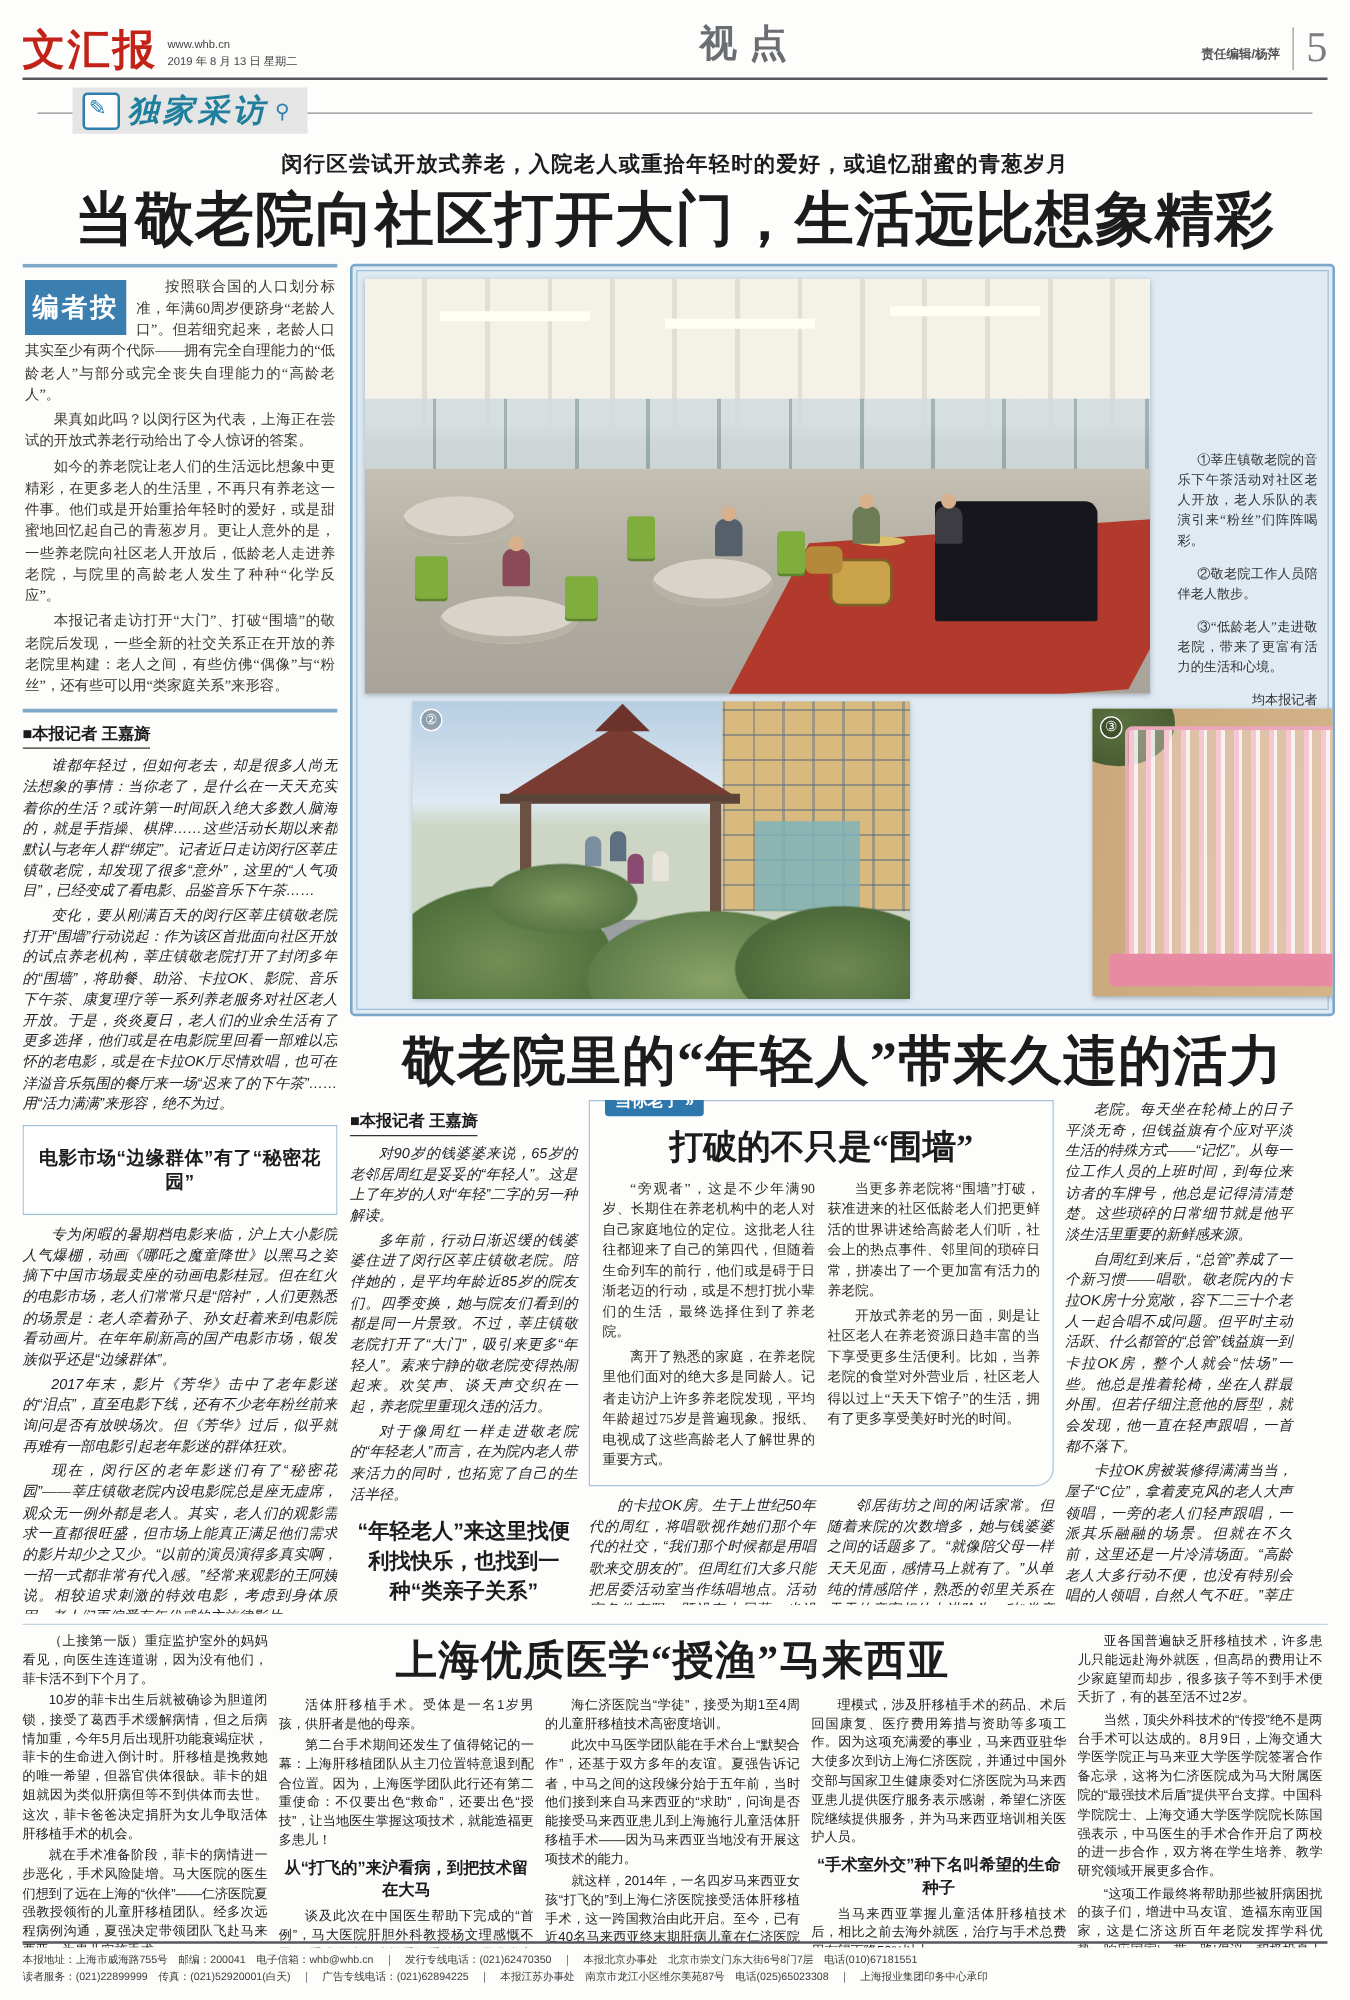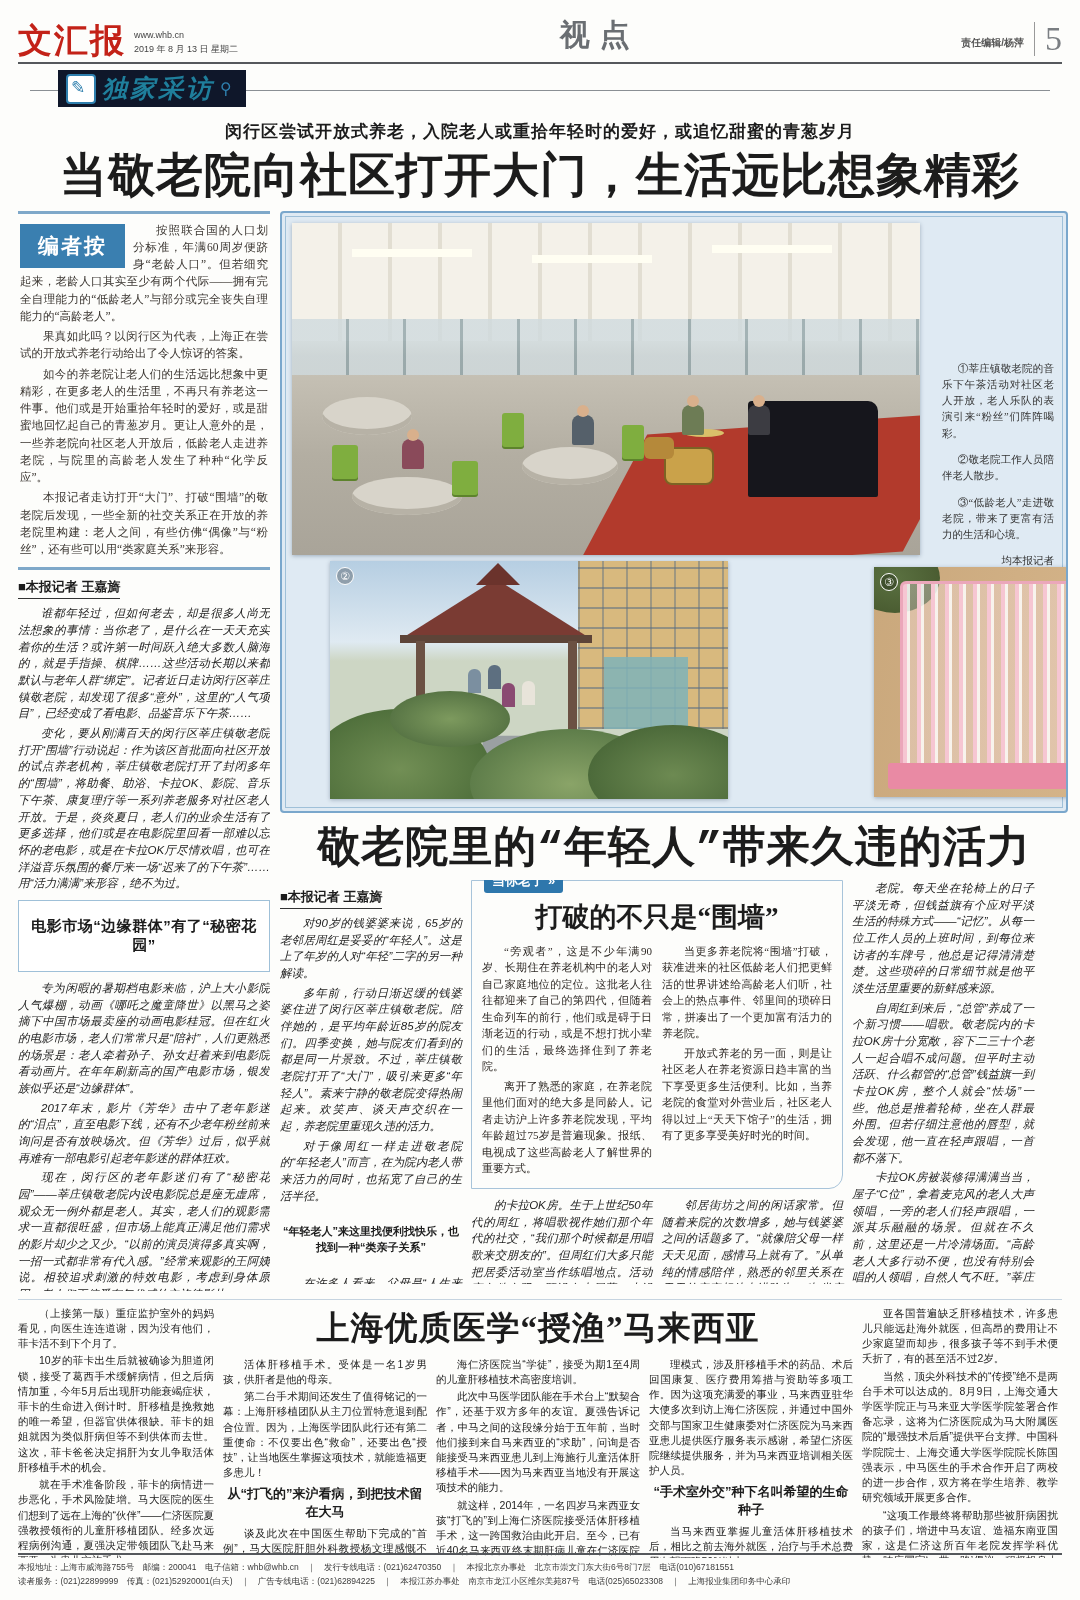--- a/index.html
+++ b/index.html
@@ -1,44 +1,44 @@
 <!DOCTYPE html>
 <html><head>
 <meta charset="utf-8">
 <style>
   html,body{margin:0;padding:0;background:#e8e8e4;}
   body{width:1080px;height:1600px;overflow:hidden;font-family:"Liberation Sans","DejaVu Sans",sans-serif;color:#1c1c1c;position:relative;background:#fdfdfb;}
-  .serif{font-family:Liberation Mono, monospace;}
+  .serif{font-family:Liberation Serif, serif;}
   
   .hdr{height:52px;margin:6px 18px 0;display:flex;align-items:flex-end;justify-content:space-between;border-bottom:2px solid #55585c;padding-bottom:4px;}
   .hdr-left{display:flex;align-items:flex-end;gap:8px;}
   .logo{color:#c32218;font-size:34px;font-weight:900;letter-spacing:2px;font-family:"Liberation Serif","DejaVu Serif",serif;line-height:1;}
   .hdr-info{font-size:9px;color:#444;line-height:1.5;padding-bottom:2px;}
   .hdr-sec{font-size:30px;color:#6a6e72;letter-spacing:10px;font-weight:600;padding-bottom:2px;text-align:right;}
   .hdr-right{display:flex;align-items:flex-end;gap:10px;padding-bottom:2px;}
   .hdr-ed{font-size:10px;color:#555;padding-bottom:6px;font-weight:bold;}
   .hdr-pg{font-size:34px;color:#7a7e82;border-left:1px solid #999;padding-left:10px;line-height:1;font-family:"Liberation Serif","DejaVu Serif",serif;}
   
   .badge-row{position:relative;height:44px;margin:4px 30px 0;}
   .badge-row .rule{position:absolute;left:0;right:0;top:22px;border-top:1px solid #8a8f94;}
-  .badge{position:absolute;left:28px;top:2px;background:#0f172a;padding:2px 14px 2px 8px;display:flex;align-items:center;gap:6px;}
+  .badge{position:absolute;left:28px;top:2px;background:#e5e5e5;padding:2px 14px 2px 8px;display:flex;align-items:center;gap:6px;}
   .badge-pen{width:26px;height:26px;border:2px solid #2e7fae;border-radius:4px;position:relative;background:#fff;}
   .badge-pen:after{content:"✎";position:absolute;left:3px;top:1px;font-size:17px;color:#2e7fae;}
   .badge-txt{font-size:25px;color:#1f7f9c;font-weight:700;font-style:italic;font-family:"Liberation Serif","DejaVu Serif",serif;letter-spacing:3px;}
   .badge-pin{color:#2e7fae;font-size:16px;}
   
   .kicker{text-align:center;font-size:17px;font-weight:700;margin-top:8px;letter-spacing:1px;}
   .headline{text-align:center;font-size:47px;font-weight:900;letter-spacing:1px;margin:6px 0 10px;line-height:1.1;}
   
   .main{display:flex;gap:10px;margin:0 18px;}
   .left-col{width:252px;height:1080px;overflow:hidden;flex:none;}
   .right-area{width:788px;flex:none;}
   
   .ednote{border-top:3px solid #7fa8c9;border-bottom:3px solid #7fa8c9;padding:8px 2px 6px;}
-  .edlabel{float:left;background:#3a7fb0;color:#fff;font-size:21px;font-weight:900;padding:8px 18px;margin:2px 8px 4px 0;letter-spacing:2px;}
+  .edlabel{float:left;background:#3a7fb0;color:#fff;font-size:21px;font-weight:900;padding:8px 6px;margin:2px 8px 4px 0;letter-spacing:2px;}
   .ed-p{font-size:11.5px;line-height:1.5;text-align:justify;text-indent:2em;margin:0 0 3px;color:#3a3530;font-family:"Liberation Serif","DejaVu Serif",serif;}
   .byline{font-size:13px;font-weight:700;margin:8px 0 6px;border-bottom:1px solid #333;display:inline-block;padding-bottom:2px;}
   .para{font-size:11.5px;line-height:1.45;text-align:justify;text-indent:2em;margin:0 0 3px;color:#222;font-style:italic;}
   .subhead-box{border:1px solid #9fc0d8;background:#fff;text-align:center;font-weight:900;font-size:15px;padding:16px 4px;margin:8px 0;letter-spacing:0.5px;}
   
   .photo-panel{position:relative;height:598px;background:#dfeaf3;border:2px solid #7aa7cc;box-shadow:inset 0 0 0 3px #dfeaf3, inset 0 0 0 4px #9fc0d8;border-radius:4px;overflow:hidden;}
   .ph{position:absolute;overflow:hidden;box-shadow:0 1px 4px rgba(40,60,90,.35);}
   .num-badge{position:absolute;z-index:9;width:16px;height:16px;border:1px solid #fff;border-radius:50%;color:#fff;font-size:11px;line-height:16px;text-align:center;background:rgba(0,0,0,.25);}
   
   .p1{left:10px;top:10px;width:628px;height:332px;background:linear-gradient(#efece3 0%,#e6e2d6 36%,#c9c4b8 40%,#b3aea2 70%,#a9a499 100%);}
@@ -75,21 +75,21 @@
   .p3-tray{position:absolute;left:14px;top:196px;width:244px;height:26px;background:#e98aa4;border-radius:3px;}
   
   .cap-col{position:absolute;right:12px;top:148px;width:112px;font-family:"Liberation Serif","DejaVu Serif",serif;}
   .cap{font-size:10.5px;line-height:1.55;color:#333;text-align:justify;text-indent:1.5em;margin:0 0 10px;}
   .cap-credit{font-size:10.5px;color:#333;text-align:right;line-height:1.5;}
   
   .mid-headline{text-align:center;font-size:43px;font-weight:900;letter-spacing:1px;margin:14px 0 8px;line-height:1.05;}
   .mid-article{height:404px;overflow:hidden;display:flex;gap:9px;}
   .mc{width:182px;flex:none;}
   .mc-mid{width:372px;flex:none;}
-  .mini-sub{font-weight:900;font-size:11px;text-align:center;line-height:1.4;margin:20px 0;}
+  .mini-sub{font-weight:900;font-size:17px;text-align:center;line-height:1.4;margin:9px 0;}
   
   .notes-box{border:1px solid #a8c4da;border-radius:0 0 14px 0;position:relative;padding:14px 10px 8px;margin-bottom:8px;}
   .notes-tag{position:absolute;left:12px;top:-12px;background:#2e77ac;color:#fff;font-size:13px;font-weight:700;padding:3px 8px;border-radius:3px;}
   .notes-tag:after{content:"»";margin-left:4px;}
   .notes-title{text-align:center;font-size:27px;font-weight:900;font-family:"Liberation Serif","DejaVu Serif",serif;margin:4px 0 8px;}
   .notes-cols{display:flex;gap:10px;}
   .notes-cols .ncol{width:50%;}
   .npara{font-size:11px;line-height:1.5;text-align:justify;text-indent:2em;margin:0 0 3px;color:#2f2a26;font-family:"Liberation Serif","DejaVu Serif",serif;}
   .mid-sub-cols{display:flex;gap:9px;}
   .mid-sub-cols .scol{width:182px;}

